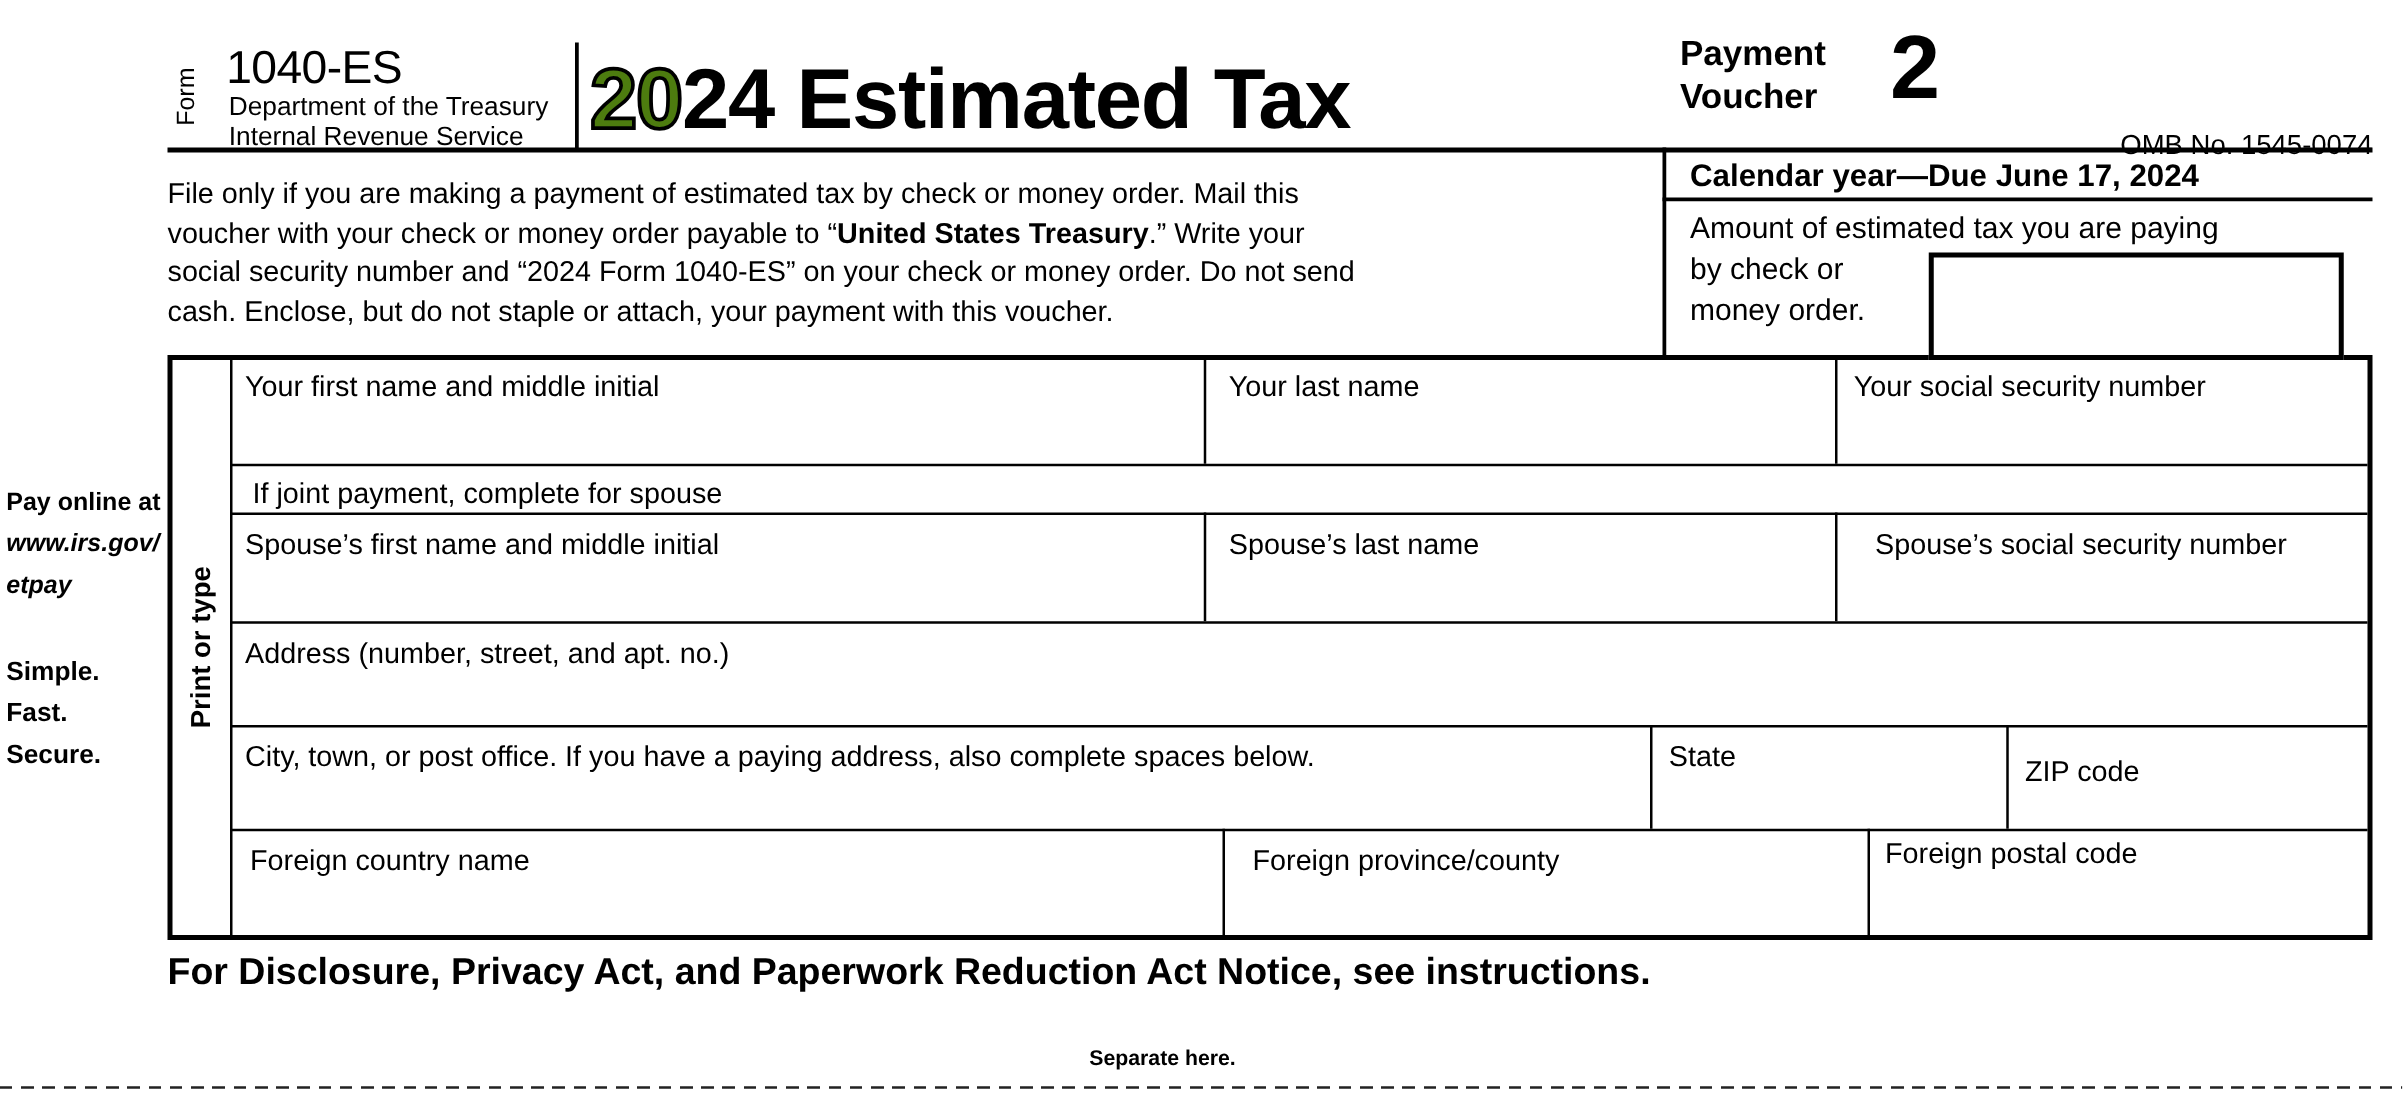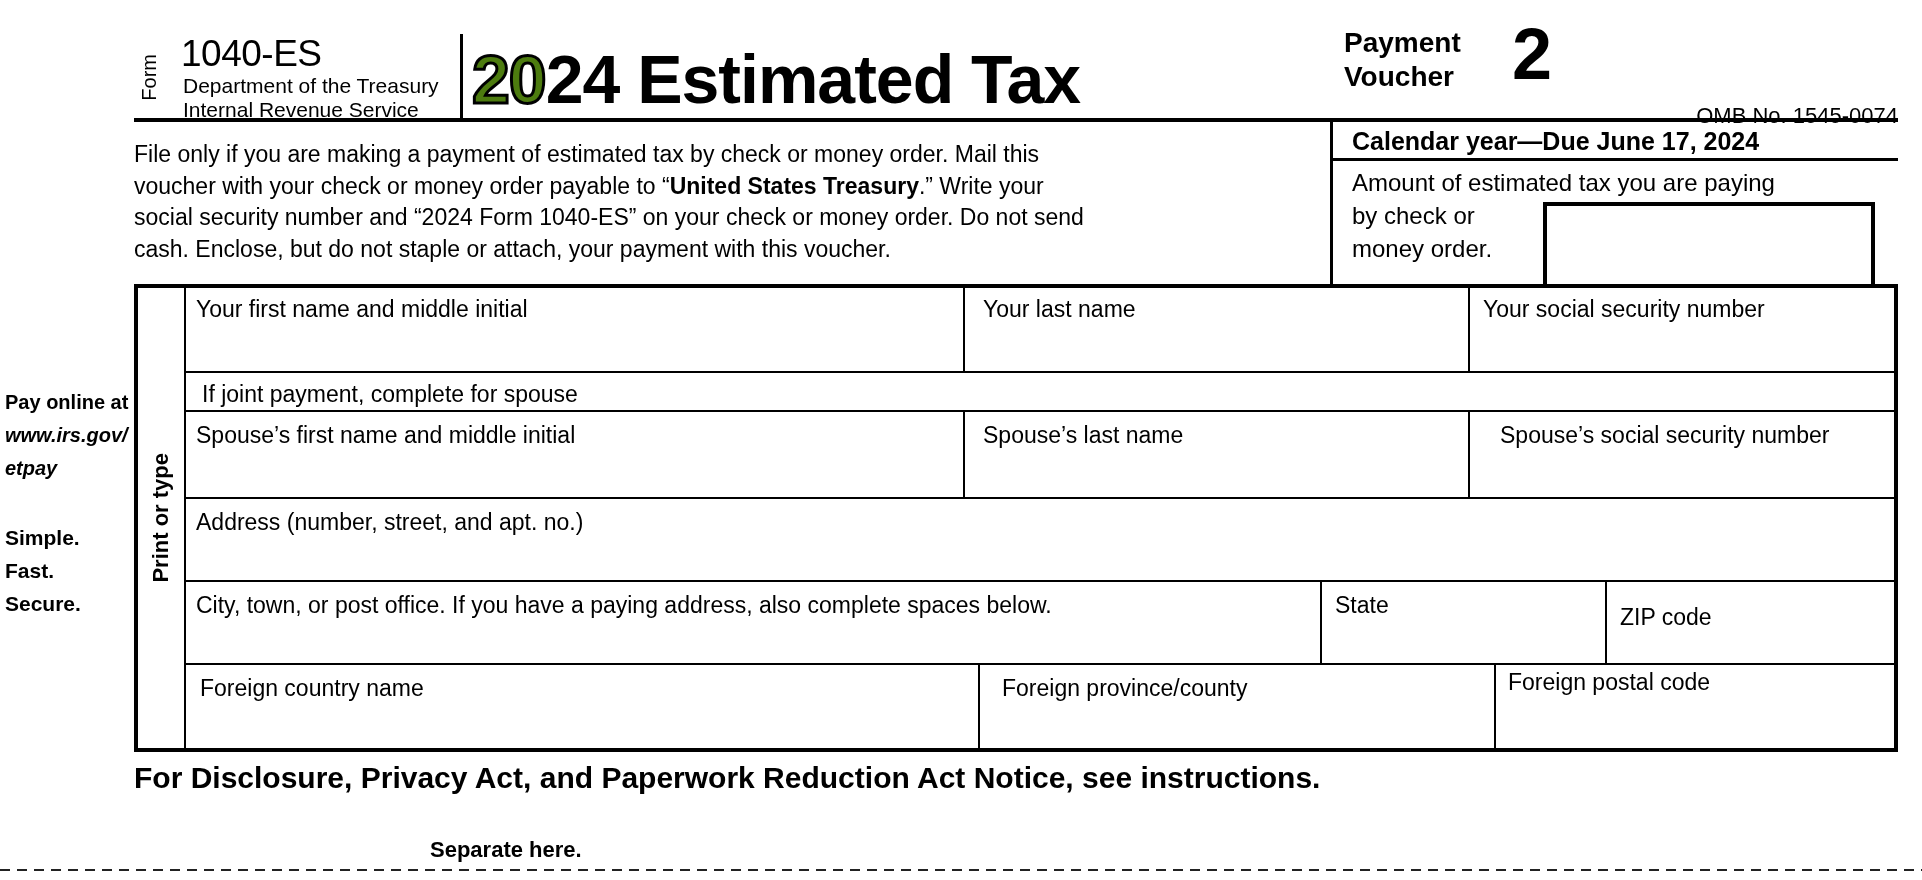--- a/index.html
+++ b/index.html
@@ -42,21 +42,21 @@
   .ftable .hline, .ftable .vline { position:absolute; background:#000; }
   .ftable .hline { height:2px; }
   .ftable .vline { width:2px; }
   .cell-label { position:absolute; font-size:23px; white-space:nowrap; }
   .print-col { position:absolute; left:0; top:0; width:46px; height:460px;
                display:flex; align-items:center; justify-content:center; }
   .print-col span { writing-mode:vertical-rl; transform:rotate(180deg); font-size:22px; font-weight:bold; }
 
   
   .disclosure { position:absolute; left:134px; top:761px; font-size:30px; font-weight:bold; }
-  .separate { position:absolute; left:430px; top:837px; width:1000px; text-align:left; font-size:22px; font-weight:bold; }
+  .separate { position:absolute; left:430px; top:837px; width:1000px; text-align:center; font-size:17px; font-weight:bold; }
   .cutline { position:absolute; left:0; top:869px; width:1922px; height:2px;
              background:repeating-linear-gradient(90deg,#222 0 10px,transparent 10px 17px); }
 </style>
 </head>
 <body>
 
 <div class="page">
 
   <div class="form-rot">
       <span>Form</span>

